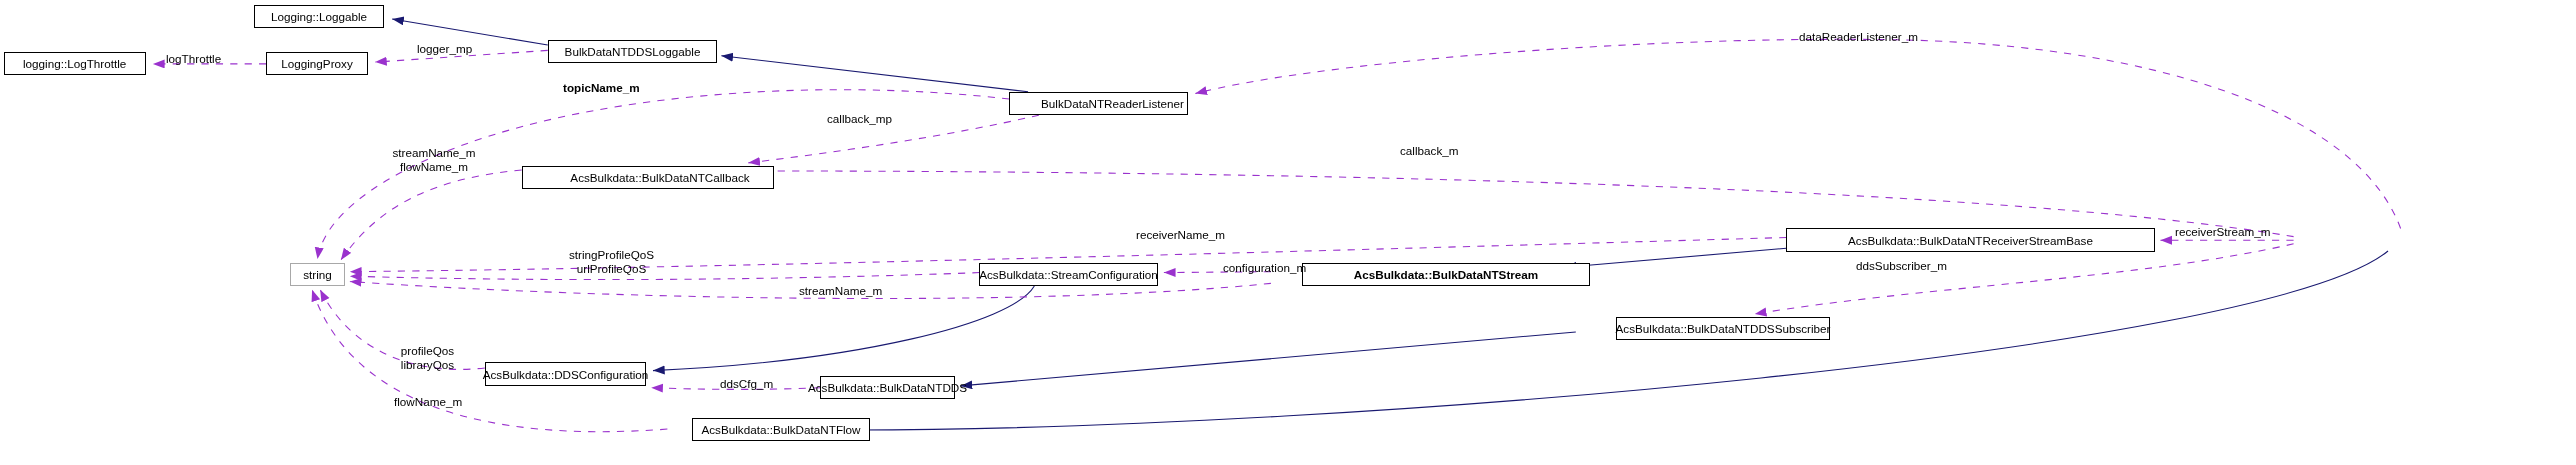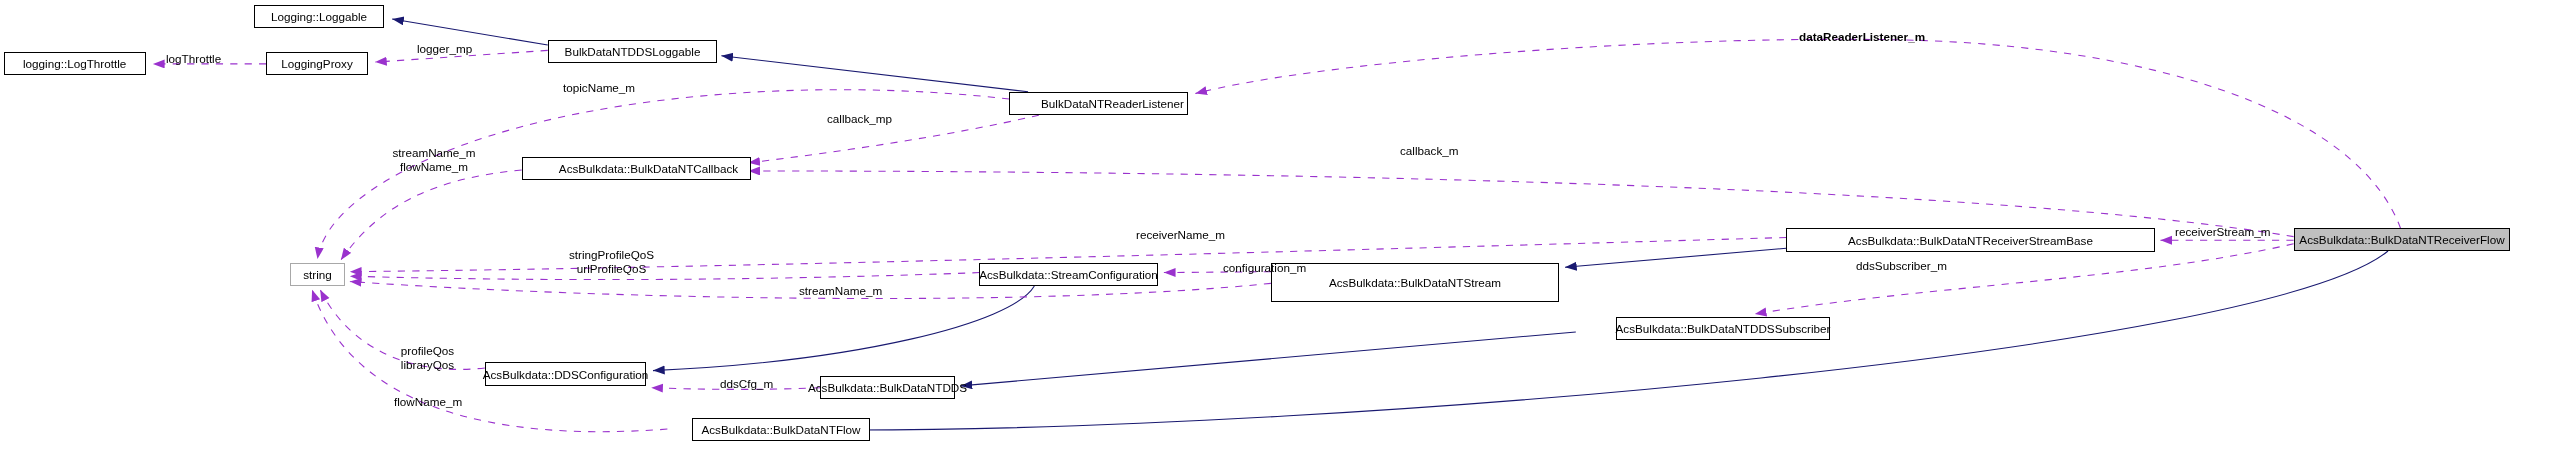--- a/index.html
+++ b/index.html
@@ -81,35 +81,34 @@
     <path class="edge-use" d="M539,409 C460,418 390,390 356,322" marker-end="url(#arr-use)"></path>
     <path class="edge-use" d="M912,431 C840,434 780,433 724,431" marker-end="url(#arr-use)"></path>
     <path class="edge-use" d="M742,477 C540,492 390,450 347,322" marker-end="url(#arr-use)"></path>
   </svg>
 
   <div class="node" style="left:254px;top:4.5px;width:130px;height:23.4px;">Logging::Loggable</div>
   <div class="node" style="left:3.6px;top:52px;width:142px;height:23.4px;">logging::LogThrottle</div>
   <div class="node" style="left:266px;top:52px;width:102px;height:23.4px;">LoggingProxy</div>
   <div class="node" style="left:548px;top:40px;width:169px;height:22.5px;">BulkDataNTDDSLoggable</div>
   <div class="node" style="left:1009px;top:92px;width:179px;height:23.4px;padding-left:28px;">BulkDataNTReaderListener</div>
-  <div class="node" style="left:522px;top:157px;width:229px;height:23.4px;padding-left:24px;">AcsBulkdata::BulkDataNTCallback</div>
+  <div class="node" style="left:522px;top:166px;width:252px;height:23.4px;padding-left:24px;">AcsBulkdata::BulkDataNTCallback</div>
   <div class="node external" style="left:290px;top:263px;width:55px;height:23.4px;">string</div>
   <div class="node" style="left:979px;top:263px;width:179px;height:23.4px;">AcsBulkdata::StreamConfiguration</div>
-  <div class="node" style="left:1271px;top:263px;width:288px;height:39px;">AcsBulkdata::BulkDataNTStream</div>
+  <div class="node" style="left:1302px;top:263px;width:288px;height:23px;font-weight:bold;">AcsBulkdata::BulkDataNTStream</div>
   <div class="node" style="left:1786px;top:228px;width:369px;height:24px;">AcsBulkdata::BulkDataNTReceiverStreamBase</div>
-  <div class="node highlight" style="left:2294px;top:228px;width:216px;height:22.5px;">AcsBulkdata::BulkDataNTReceiverFlow</div>
   <div class="node" style="left:1576px;top:317px;width:214px;height:23.4px;margin-left:40px;">AcsBulkdata::BulkDataNTDDSSubscriber</div>
   <div class="node" style="left:485px;top:362px;width:161px;height:24px;">AcsBulkdata::DDSConfiguration</div>
   <div class="node" style="left:820px;top:376px;width:135px;height:23.4px;">AcsBulkdata::BulkDataNTDDS</div>
   <div class="node" style="left:667px;top:418px;width:178px;height:23.4px;margin-left:25px;">AcsBulkdata::BulkDataNTFlow</div>
 
   <div class="elabel" style="left:166px;top:52px;">logThrottle</div>
   <div class="elabel" style="left:417px;top:42px;">logger_mp</div>
-  <div class="elabel" style="left:1799px;top:30px;font-weight:bold;">dataReaderListener_m</div>
-  <div class="elabel" style="left:563px;top:81px;">topicName_m</div>
+  <div class="elabel" style="left:1799px;top:30px;">dataReaderListener_m</div>
+  <div class="elabel" style="left:563px;top:81px;font-weight:bold;">topicName_m</div>
   <div class="elabel" style="left:827px;top:112px;">callback_mp</div>
   <div class="elabel center" style="left:378px;top:146px;width:112px;">streamName_m
 flowName_m</div>
   <div class="elabel" style="left:1400px;top:144px;">callback_m</div>
   <div class="elabel" style="left:1136px;top:228px;">receiverName_m</div>
   <div class="elabel center" style="left:553px;top:248px;width:117px;">stringProfileQoS
 urlProfileQoS</div>
   <div class="elabel" style="left:1223px;top:261px;">configuration_m</div>
   <div class="elabel" style="left:799px;top:284px;">streamName_m</div>
   <div class="elabel" style="left:2175px;top:225px;">receiverStream_m</div>

